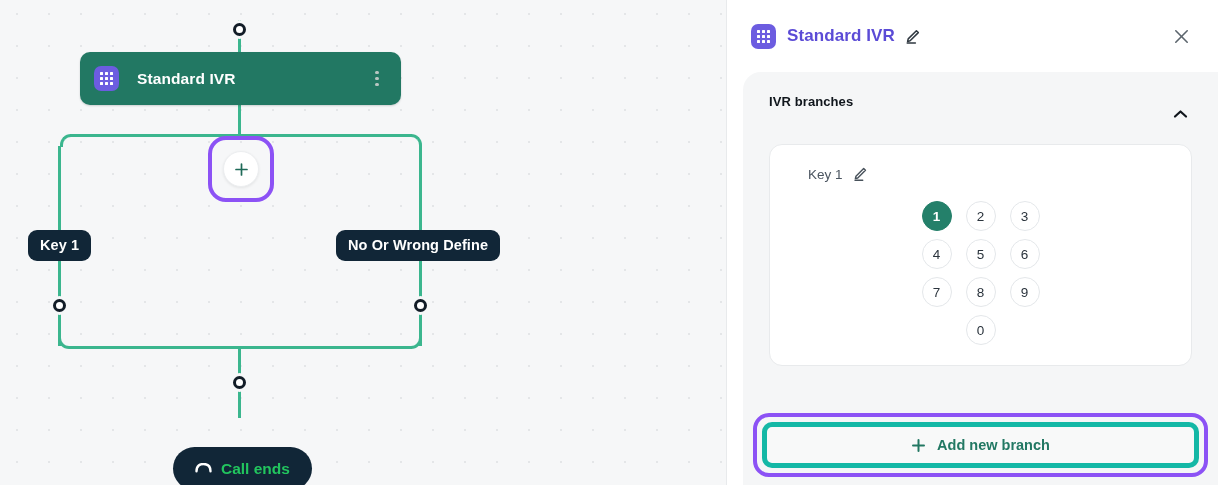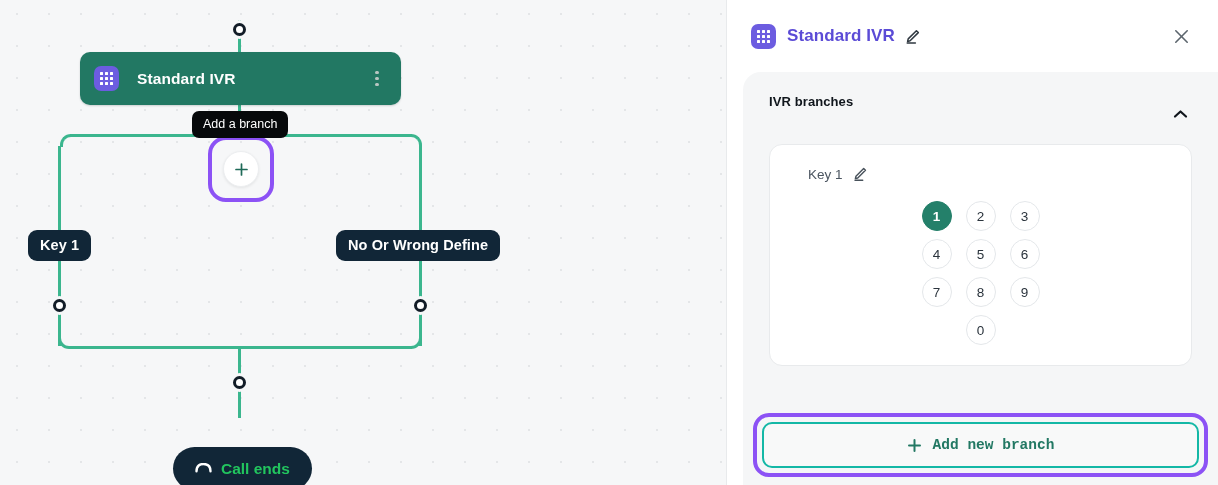--- a/index.html
+++ b/index.html
@@ -162,23 +162,23 @@
   }
   .key.selected { background: #24806a; border-color: #24806a; color: #ffffff; font-weight: 600; }
   .key.zero { grid-column: 2; }
 
   #add-branch-wrap {
     position: absolute; left: 10px; right: 10px; bottom: 8px;
     border: 4px solid #8c52f5; border-radius: 16px; padding: 5px;
     background: #f5f6f7;
   }
   #add-new-branch-button {
-    width: 100%; height: 46px; border: 2px solid #14b8a6; border-radius: 10px;
+    width: 100%; height: 46px; border: 5px solid #14b8a6; border-radius: 10px;
     background: #f8f9f9; color: #227863;
-    font-size: 14.5px; font-weight: 600; font-family: Liberation Mono, monospace;
+    font-size: 14.5px; font-weight: 600; font-family: Liberation Sans, sans-serif;
     display: flex; align-items: center; justify-content: center; gap: 11px;
     cursor: pointer;
   }
 </style>
 </head>
 <body>
 
 <div id="app">
 
   <div id="canvas">
@@ -218,21 +218,20 @@
         </span>
       </span>
       <span id="ivr-node-title">Standard IVR</span>
       <span id="ivr-node-menu">
           <i></i>
           <i></i>
           <i></i>
         </span>
     </div>
 
-    <div id="add-branch-tooltip">Add a branch</div>
 
     <div id="add-branch-highlight"></div>
     <div id="add-branch-button">
       <svg width="15" height="15" viewBox="0 0 15 15">
         <line x1="7.5" y1="2" x2="7.5" y2="13" stroke="#1f6a58" stroke-width="1.7" stroke-linecap="round"></line>
         <line x1="2" y1="7.5" x2="13" y2="7.5" stroke="#1f6a58" stroke-width="1.7" stroke-linecap="round"></line>
       </svg>
     </div>
 
     <div id="branch-label-key1" class="branch-label">Key 1</div>

